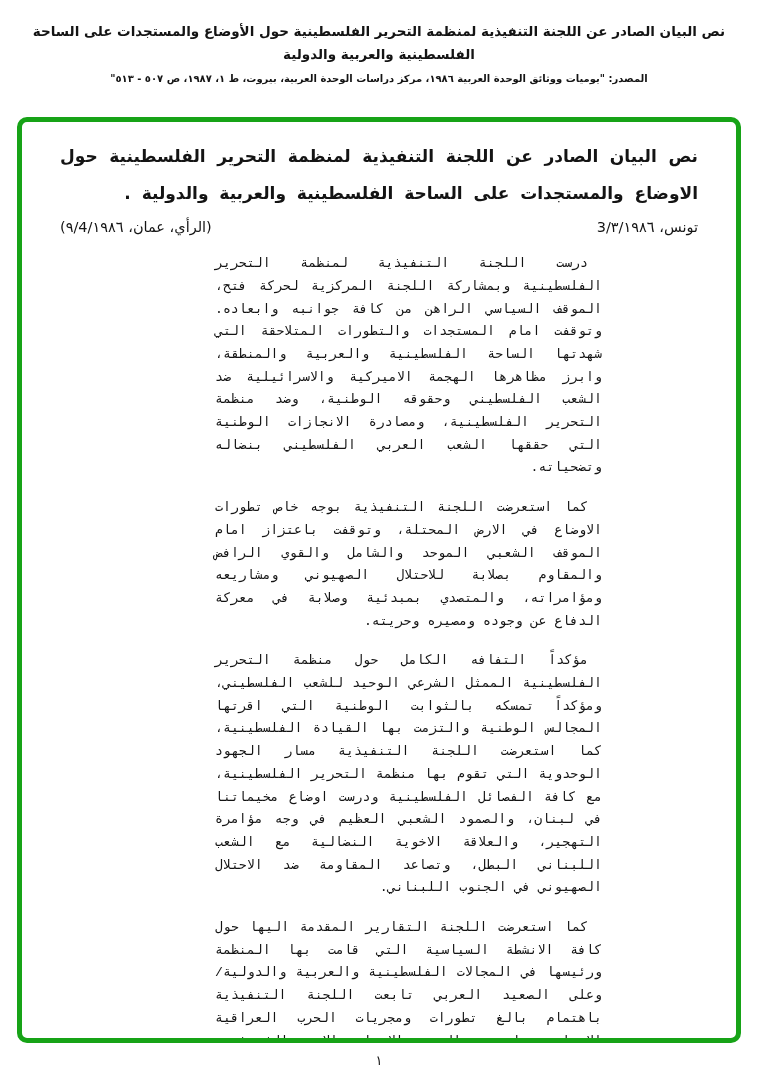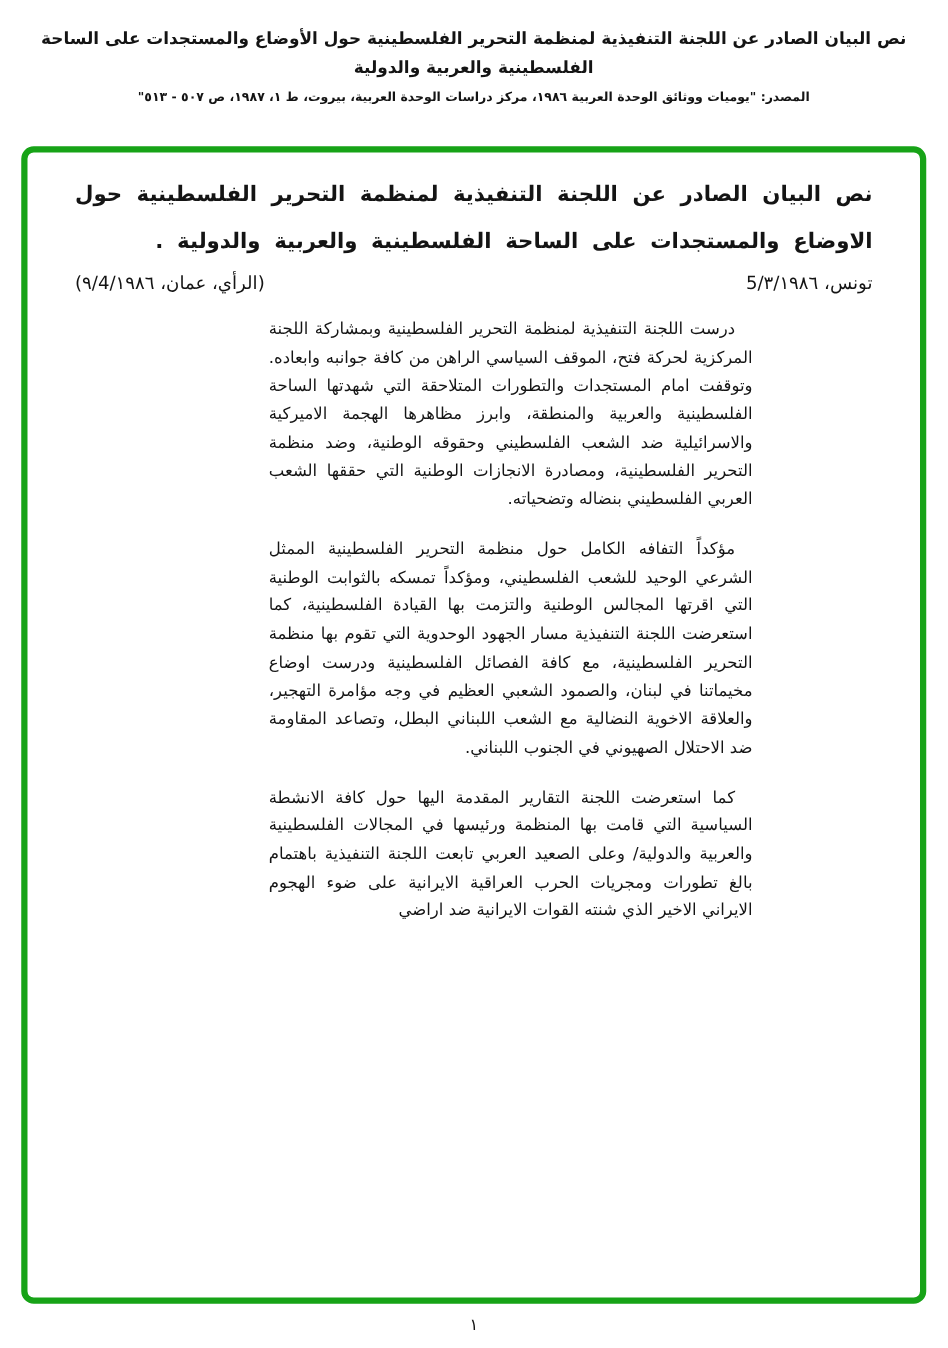--- a/index.html
+++ b/index.html
@@ -66,20 +66,21 @@
   .doc-body {
     width: 387px;
     margin-right: 96px;
     font-size: 13.2px;
     line-height: 1.72;
     text-align: justify;
   }
   .doc-body p {
     margin: 0 0 17px 0;
     text-indent: 14px;
+    font-family: Liberation Mono, monospace;
   }
   .page-number {
     position: absolute;
     bottom: 10px;
     left: 0;
     right: 0;
     text-align: center;
     font-size: 13px;
     color: #141414;
   }
@@ -92,26 +93,27 @@
   <div class="top-header">
     <div class="header-title">نص البيان الصادر عن اللجنة التنفيذية لمنظمة التحرير الفلسطينية حول الأوضاع والمستجدات على الساحة الفلسطينية والعربية والدولية</div>
     <div class="source-line">المصدر:  "يوميات ووثائق الوحدة العربية ١٩٨٦، مركز دراسات الوحدة العربية، بيروت، ط ١، ١٩٨٧، ص ٥٠٧ - ٥١٣"</div>
   </div>
 
   <div class="doc-frame" style="border-color: rgb(23, 163, 23);">
 
     <h1 class="doc-title">نص البيان الصادر عن اللجنة التنفيذية لمنظمة التحرير الفلسطينية حول الاوضاع والمستجدات على الساحة الفلسطينية والعربية والدولية .</h1>
 
     <div class="dateline">
-      <span class="date-place">تونس، 5/٣/١٩٨٦</span>
+      <span class="date-place">تونس، 3/٣/١٩٨٦</span>
       <span class="date-newspaper">(الرأي، عمان، ٩/4/١٩٨٦)</span>
     </div>
 
     <div class="doc-body">
       <p>درست اللجنة التنفيذية لمنظمة التحرير الفلسطينية وبمشاركة اللجنة المركزية لحركة فتح، الموقف السياسي الراهن من كافة جوانبه وابعاده. وتوقفت امام المستجدات والتطورات المتلاحقة التي شهدتها الساحة الفلسطينية والعربية والمنطقة، وابرز مظاهرها الهجمة الاميركية والاسرائيلية ضد الشعب الفلسطيني وحقوقه الوطنية، وضد منظمة التحرير الفلسطينية، ومصادرة الانجازات الوطنية التي حققها الشعب العربي الفلسطيني بنضاله وتضحياته.</p>
+      <p>كما استعرضت اللجنة التنفيذية بوجه خاص تطورات الاوضاع في الارض المحتلة، وتوقفت باعتزاز امام الموقف الشعبي الموحد والشامل والقوي الرافض والمقاوم بصلابة للاحتلال الصهيوني ومشاريعه ومؤامراته، والمتصدي بمبدئية وصلابة في معركة الدفاع عن وجوده ومصيره وحريته.</p>
       <p>مؤكداً التفافه الكامل حول منظمة التحرير الفلسطينية الممثل الشرعي الوحيد للشعب الفلسطيني، ومؤكداً تمسكه بالثوابت الوطنية التي اقرتها المجالس الوطنية والتزمت بها القيادة الفلسطينية، كما استعرضت اللجنة التنفيذية مسار الجهود الوحدوية التي تقوم بها منظمة التحرير الفلسطينية، مع كافة الفصائل الفلسطينية ودرست اوضاع مخيماتنا في لبنان، والصمود الشعبي العظيم في وجه مؤامرة التهجير، والعلاقة الاخوية النضالية مع الشعب اللبناني البطل، وتصاعد المقاومة ضد الاحتلال الصهيوني في الجنوب اللبناني.</p>
       <p>كما استعرضت اللجنة التقارير المقدمة اليها حول كافة الانشطة السياسية التي قامت بها المنظمة ورئيسها في المجالات الفلسطينية والعربية والدولية/ وعلى الصعيد العربي تابعت اللجنة التنفيذية باهتمام بالغ تطورات ومجريات الحرب العراقية الايرانية على ضوء الهجوم الايراني الاخير الذي شنته القوات الايرانية ضد اراضي</p>
     </div>
 
   </div>
 
   <div class="page-number">١</div>
 
 </div>
 

